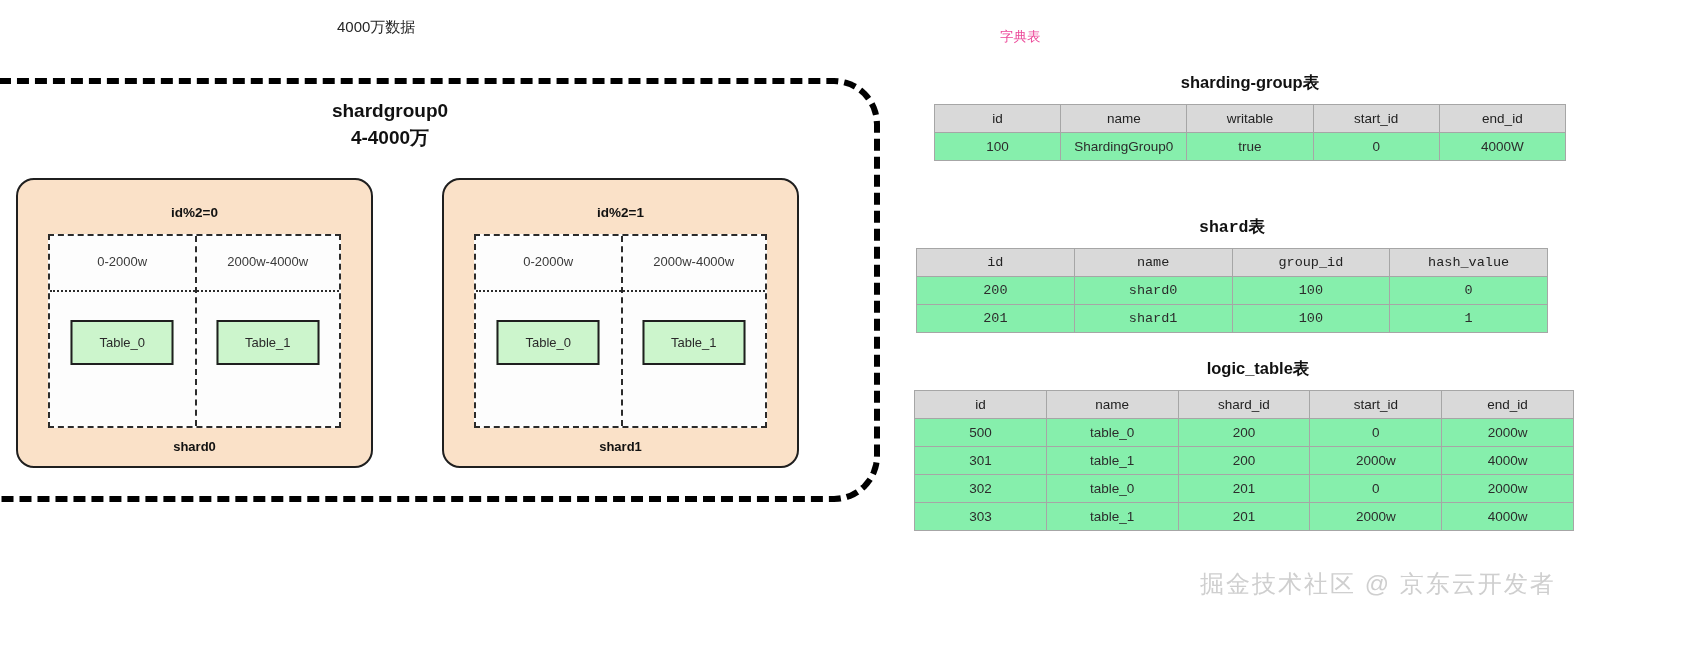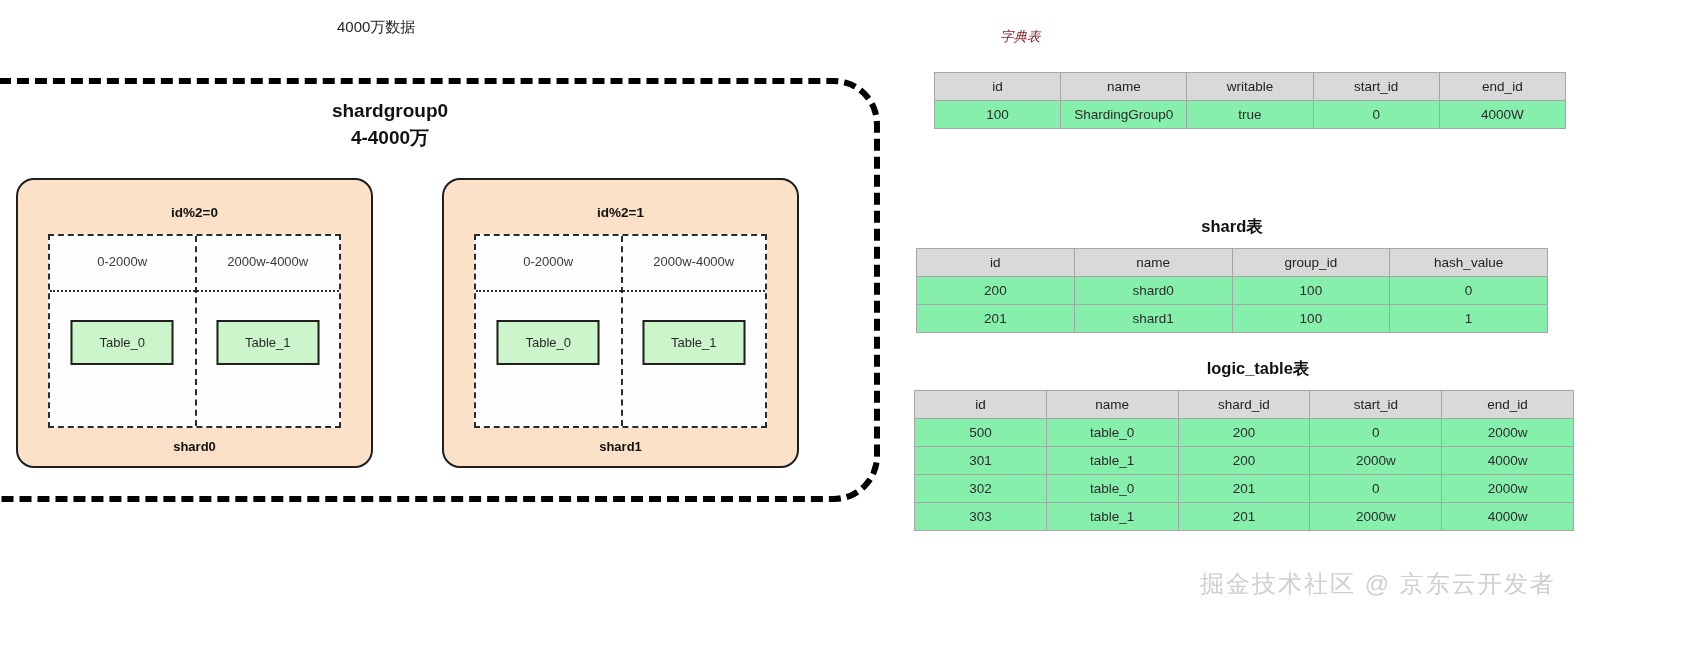--- a/index.html
+++ b/index.html
@@ -150,22 +150,21 @@
   #right-pane {
     position: absolute;
     left: 900px; top: 0;
     width: 782px; height: 660px;
   }
 
   .dict-label {
     position: absolute;
     left: 100px; top: 28px;
     font-size: 13.5px;
-    color: #7f1d1d;
-    font-style: italic;
+    color: #ec4899;
   }
 
   .table-block { position: absolute; }
   .table-title {
     text-align: center;
     font-size: 16.5px;
     font-weight: bold;
     color: #111111;
     margin-bottom: 10px;
   }
@@ -186,21 +185,21 @@
     white-space: nowrap;
   }
   table.grid th {
     background: #d9d9d9;
     color: #222222;
   }
 
   #block-sharding-group { left: 34px; top: 72px; width: 632px; }
   #block-sharding-group table.grid { width: 632px; }
 
-  #block-shard { left: 16px; top: 216px; width: 632px; }
+  #block-shard { left: 16px; top: 216px; width: 632px; font-family: Liberation Mono, monospace; }
   #block-shard table.grid { width: 632px; }
 
   #block-logic-table { left: 14px; top: 358px; width: 688px; }
   #block-logic-table table.grid { width: 660px; }
 
   
   #watermark {
     position: absolute;
     left: 1200px;
     top: 568px;
@@ -262,20 +261,21 @@
     <div class="shard-name-label">shard1</div>
   </div>
 
 </div>
 
 <div id="right-pane">
 
   <div class="dict-label">字典表</div>
 
   <div class="table-block" id="block-sharding-group">
+    <div class="table-title">sharding-group表</div>
     <table class="grid">
       <thead>
           <tr>
             <th>id</th>
             <th>name</th>
             <th>writable</th>
             <th>start_id</th>
             <th>end_id</th>
           </tr>
         </thead>

